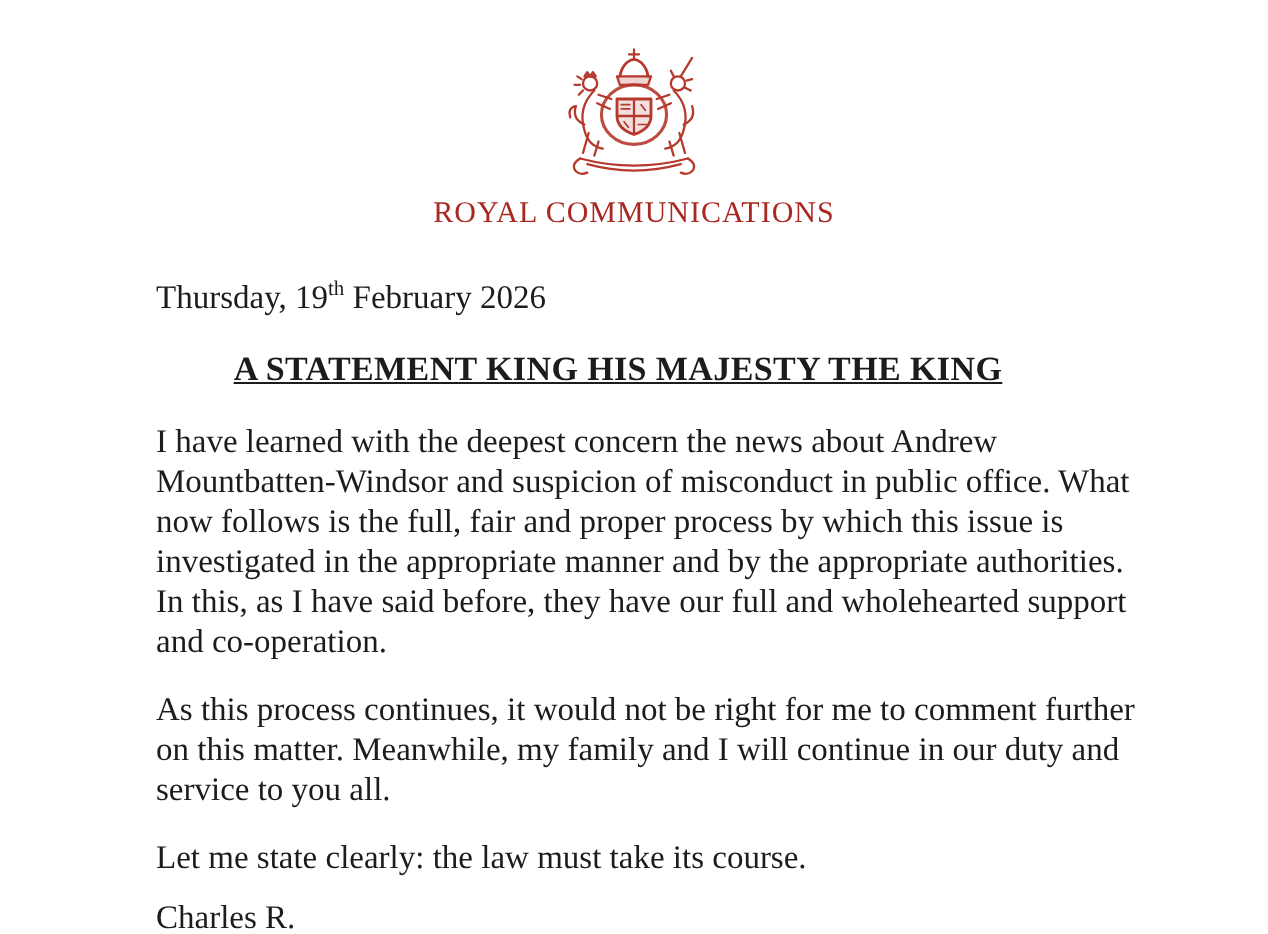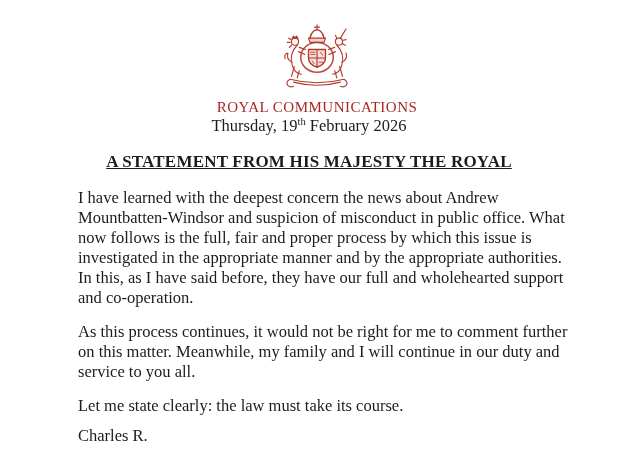--- a/index.html
+++ b/index.html
@@ -28,21 +28,22 @@
     margin-top:7px;
     font-size:15px;
     letter-spacing:0.5px;
     font-weight:400;
     color:var(--accent-red);
   }
   .content{
     padding:0 94px 0 78px;
   }
   .date-line{
-    text-align:center;
+    margin-top:23px;
+    text-align:left;
     font-size:16.5px;
     line-height:20px;
   }
   .date-line sup{
     font-size:10.5px;
     line-height:0;
   }
   .heading{
     margin-top:16px;
     text-align:center;
@@ -118,21 +119,21 @@
           <path d="M118 78 q7 4 3 9 q-3 3 -8 1"></path>
         </g>
       </g>
     </svg>
     <div class="masthead">ROYAL COMMUNICATIONS</div>
   </div>
 
   <div class="content">
     <div class="date-line"><span>Thursday, 19</span><sup>th</sup><span> February 2026</span></div>
 
-    <div class="heading">A STATEMENT FROM HIS MAJESTY THE ROYAL</div>
+    <div class="heading">A STATEMENT KING HIS MAJESTY THE KING</div>
 
     <div class="body-block">
       <p>I have learned with the deepest concern the news about Andrew
 Mountbatten-Windsor and suspicion of misconduct in public office. What
 now follows is the full, fair and proper process by which this issue is
 investigated in the appropriate manner and by the appropriate authorities.
 In this, as I have said before, they have our full and wholehearted support
 and co-operation.</p>
       <p>As this process continues, it would not be right for me to comment further
 on this matter. Meanwhile, my family and I will continue in our duty and

